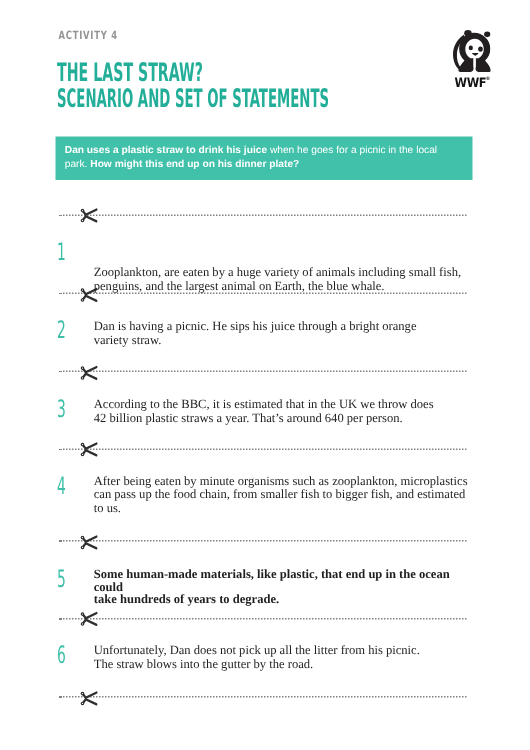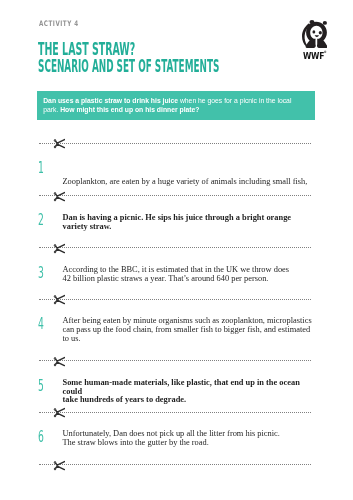--- a/index.html
+++ b/index.html
@@ -217,23 +217,23 @@
             <g fill="#ffffff">
               <circle cx="20" cy="24" r="4.2"></circle>
               <circle cx="20" cy="90" r="4.2"></circle>
             </g>
           </svg>
         </div>
       </div>
     </div>
   <div id="stmts">
       <div class="num" style="top: 160.4px;">1</div>
-      <div class="body" style="top: 161.7px; margin-top: 16px;"><span>Zooplankton, are eaten by a huge variety of animals including small fish,</span><br></div>
+      <div class="body" style="top: 161.7px; margin-top: 16px;"><span>Zooplankton, are eaten by a huge variety of animals including small fish,</span><br><span>penguins, and the largest animal on Earth, the blue whale.</span></div>
       <div class="num" style="top: 212.3px;">2</div>
-      <div class="body" style="top: 213.7px; font-weight: bold;"><span>Dan is having a picnic. He sips his juice through a bright orange</span><br><span>variety straw.</span></div>
+      <div class="body" style="top: 213.7px;"><span>Dan is having a picnic. He sips his juice through a bright orange</span><br><span>variety straw.</span></div>
       <div class="num" style="top: 264.6px;">3</div>
       <div class="body" style="top: 266px;"><span>According to the BBC, it is estimated that in the UK we throw does</span><br><span>42 billion plastic straws a year. That’s around 640 per person.</span></div>
       <div class="num" style="top: 316.4px;">4</div>
       <div class="body" style="top: 317.2px;"><span>After being eaten by minute organisms such as zooplankton, microplastics</span><br><span>can pass up the food chain, from smaller fish to bigger fish, and estimated</span><br><span>to us.</span></div>
       <div class="num" style="top: 377.6px;">5</div>
       <div class="body" style="top: 378.7px; font-weight: bold;"><span>Some human-made materials, like plastic, that end up in the ocean could</span><br><span>take hundreds of years to degrade.</span></div>
       <div class="num" style="top: 429px;">6</div>
       <div class="body" style="top: 430.3px;"><span>Unfortunately, Dan does not pick up all the litter from his picnic.</span><br><span>The straw blows into the gutter by the road.</span></div>
     </div>
 </div>

